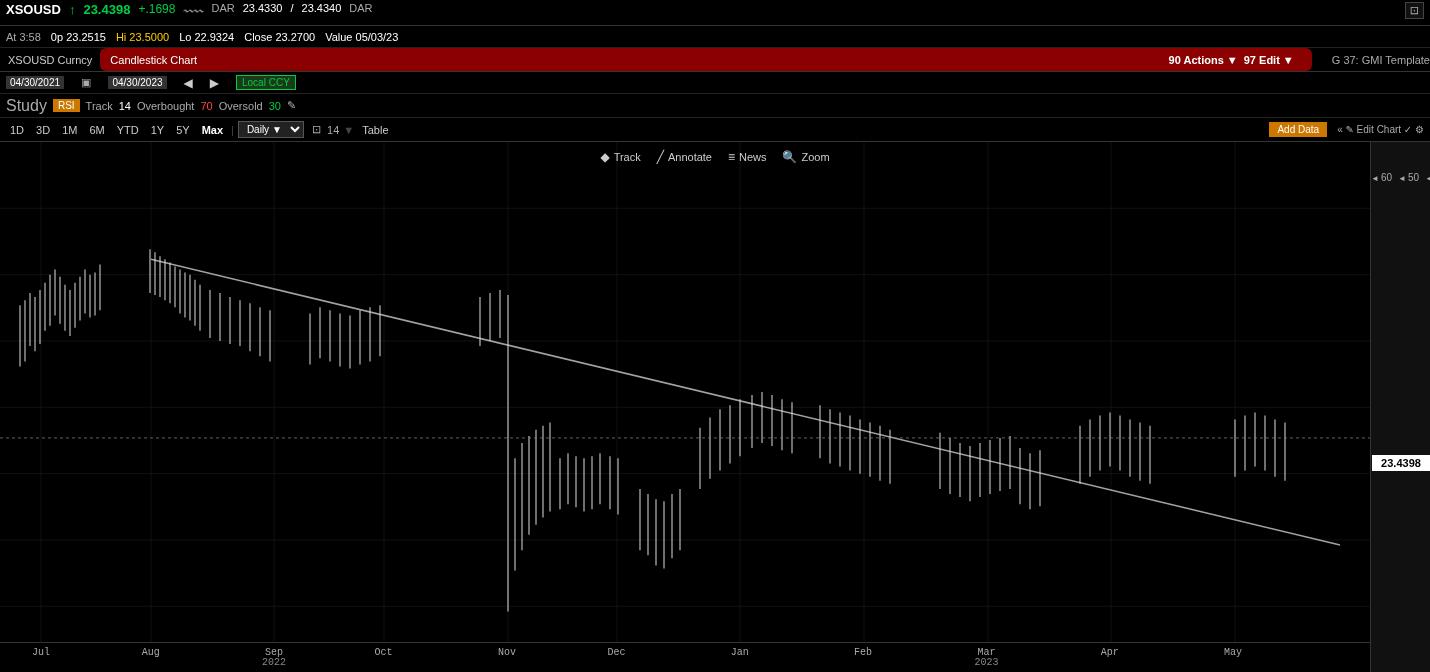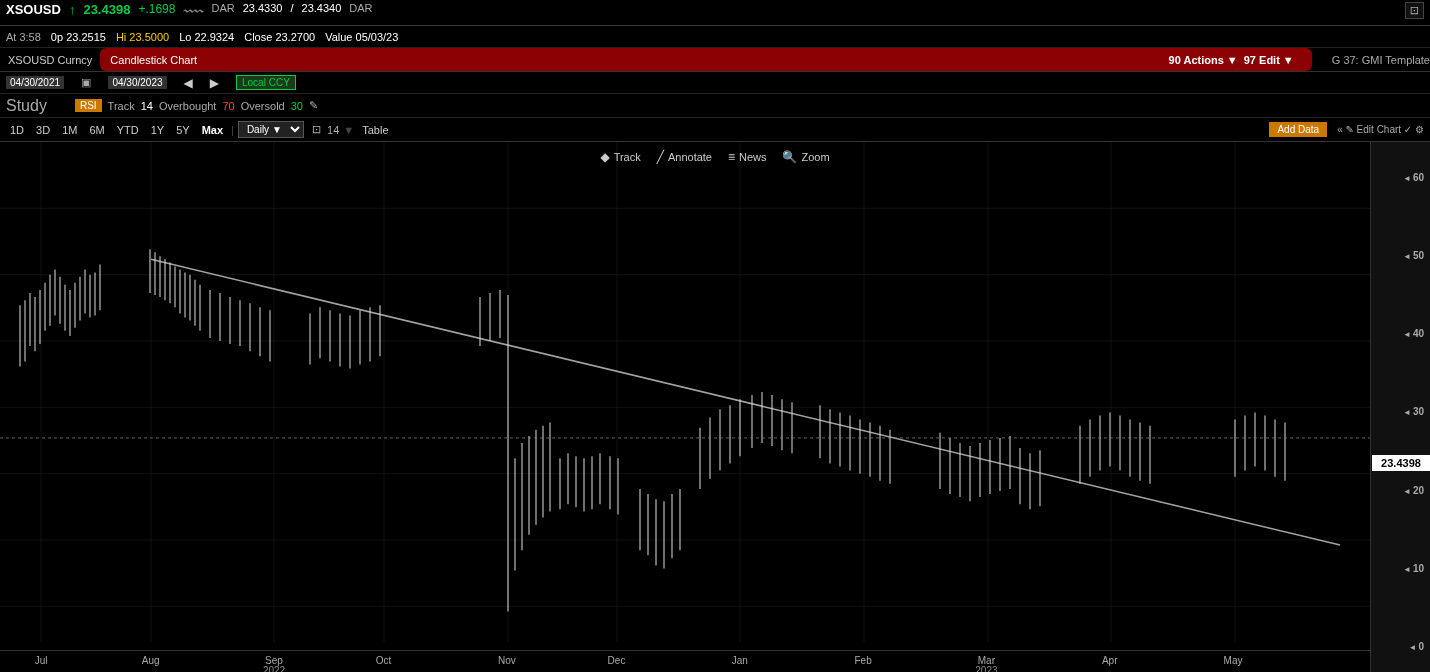--- a/index.html
+++ b/index.html
@@ -184,21 +184,20 @@
     }
     .study-label {
       color: #aaa;
       font-size: 16px;
     }
     .rsi-badge {
       background: #cc7700;
       color: #fff;
       font-size: 10px;
       padding: 1px 5px;
-      margin-left: 22px;
     }
     .period-label {
       color: #aaa;
     }
     .period-value {
       color: #fff;
     }
     .overbought-label {
       color: #aaa;
     }
@@ -306,24 +305,23 @@
     
     .y-axis {
       position: absolute;
       right: 0;
       top: 0;
       bottom: 0;
       width: 60px;
       background: #111;
       border-left: 1px solid #333;
       display: flex;
-      flex-direction: column;
+      flex-direction: row;
       justify-content: space-between;
       padding: 30px 0 20px 0;
-      font-weight: bold;
     }
     .y-tick {
       color: #aaa;
       font-size: 10px;
       text-align: right;
       padding-right: 6px;
       position: relative;
     }
     .y-tick::before {
       content: '◄';
@@ -342,25 +340,26 @@
       width: 58px;
       text-align: center;
     }
 
     
     .x-axis {
       position: absolute;
       bottom: 0;
       left: 0;
       right: 60px;
-      height: 22px;
+      height: 30px;
       display: flex;
       align-items: flex-start;
       padding-top: 4px;
       border-top: 1px solid #333;
+      font-family: Liberation Mono, monospace;
     }
     .x-tick {
       position: absolute;
       color: #aaa;
       font-size: 10px;
       transform: translateX(-50%);
       text-align: center;
     }
     .x-year {
       position: absolute;

